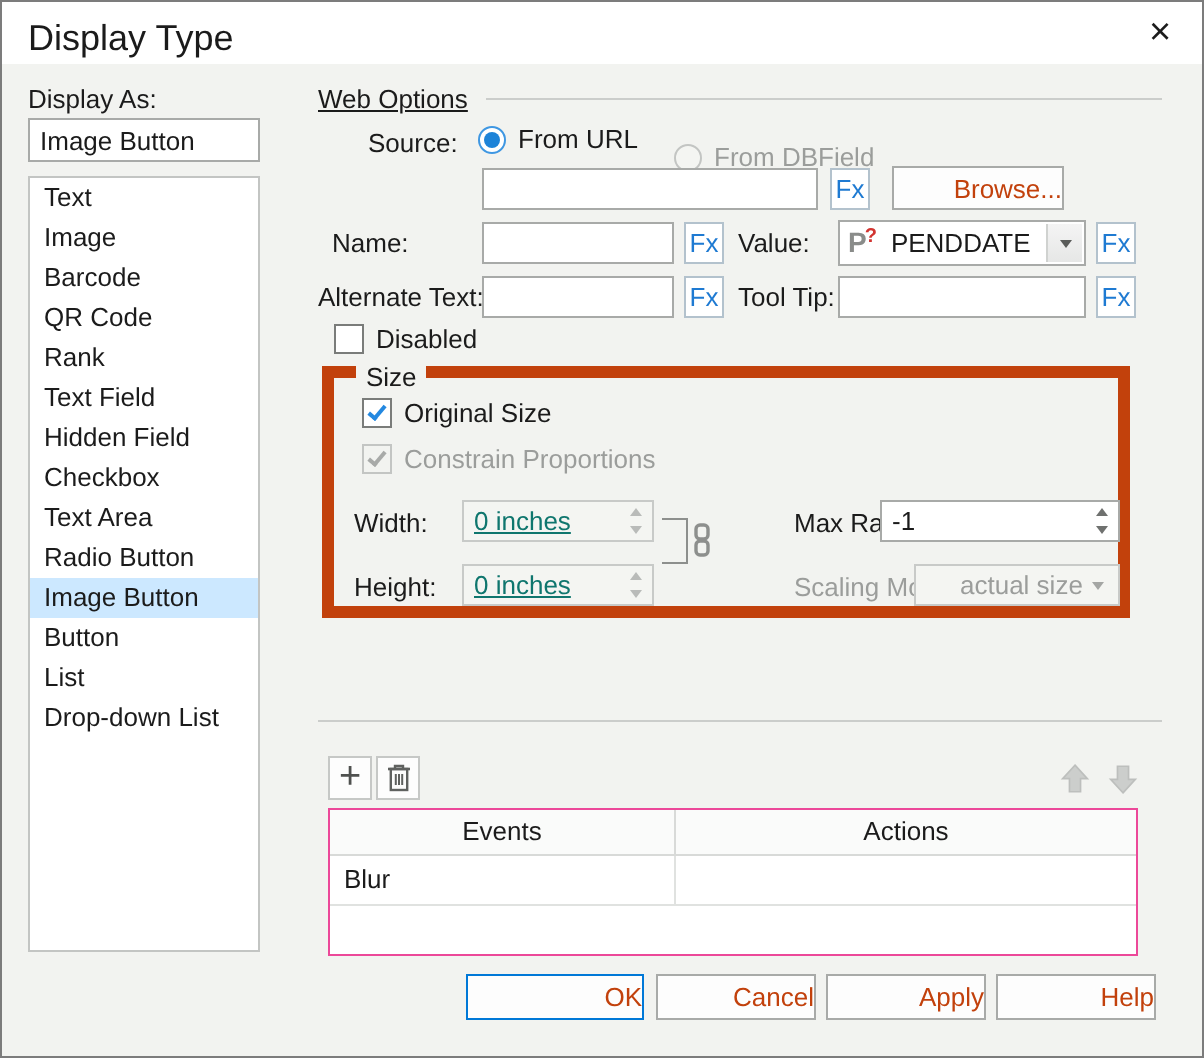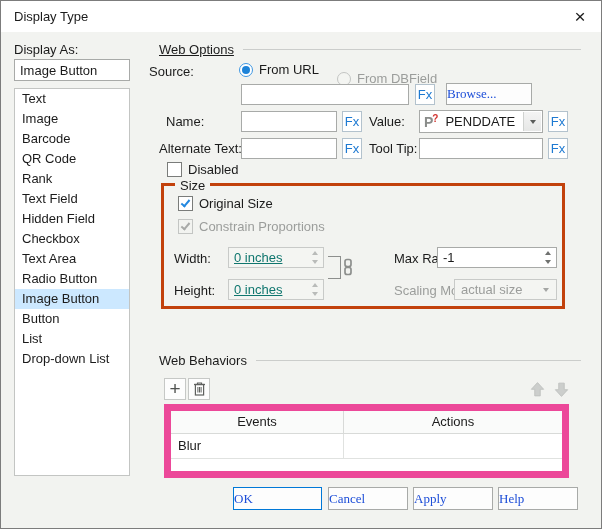--- a/index.html
+++ b/index.html
@@ -6,21 +6,21 @@
   html,body { background:#d8d8d8; }
   body { font-family:"Liberation Sans", sans-serif; font-size:13px; color:#1b1b1b; }
 
   .dialog {
     position:relative; width:602px; height:529px;
     background:#f2f3f0; border:1px solid #7c7c7c; overflow:hidden;
   }
   .titlebar {
     position:absolute; top:0; left:0; right:0; height:31px; background:#ffffff;
   }
-  .title { position:absolute; left:13px; top:8px; font-size:13px; }
+  .title { position:absolute; left:13px; top:8px; font-size:18px; }
   .close-btn {
     position:absolute; right:9px; top:4px; width:24px; height:24px;
     text-align:center; line-height:23px; font-size:19px; color:#1b1b1b; cursor:default;
   }
 
   .label { position:absolute; white-space:nowrap; }
   .label.dis { color:#9b9d9b; }
 
   .tinput {
     position:absolute; border:1px solid #a8aaa8; background:#fff;
@@ -56,22 +56,22 @@
   .check-wrap.dis .checkbox .mark { border-color:#a8aaa8; }
   .check-wrap.dis .clabel { color:#9b9d9b; }
 
   
   .fx-btn {
     position:absolute; width:20px; height:21px; background:#fff; border:1px solid #b3c2cd;
     color:#1e7ad2; font-size:13px; text-align:center; line-height:19px; cursor:default;
   }
 
   .push-btn {
-    position:absolute; background:#fdfdfd; border:1px solid #a8aaa8; font-family:Liberation Serif, serif;
-    font-size:13px; color:#1d4ed8; text-align:left; cursor:default;
+    position:absolute; background:#fdfdfd; border:1px solid #a8aaa8; font-family:Liberation Sans, sans-serif;
+    font-size:13px; color:#c2410c; text-align:right; cursor:default;
   }
   .push-btn.default { border-color:#0078d7; }
 
   
   .spinner { position:absolute; border:1px solid #a8aaa8; background:#fff; }
   .spinner input { position:absolute; left:0; top:0; width:calc(100% - 17px); height:100%;
     border:none; background:transparent; font-family:inherit; font-size:13px; color:#1b1b1b;
     padding:0 0 0 5px; outline:none; }
   .spin-btns { position:absolute; right:0; top:0; bottom:0; width:16px; display:flex; flex-direction:column; }
   .spin-btns .half { flex:1; display:flex; align-items:center; justify-content:center; }
@@ -92,34 +92,34 @@
   .combo.dis { border-color:#c8cac8; background:#f4f5f2; }
   .combo.dis .combo-text { color:#9b9d9b; }
   .combo.dis .combo-arrow { background:transparent; border-left:none; }
   .combo.dis .combo-arrow .tri-down { border-top-color:#a4a6a4; }
 
   .param-icon { margin-left:4px; position:relative; line-height:1; }
   .param-icon .pp { color:#8a8c8a; font-weight:bold; font-size:14px; }
   .param-icon .qq { color:#d23430; font-weight:bold; font-size:10px; position:relative; top:-5px; left:-1px; }
 
   
-  .fieldset { position:absolute; border:3px solid #c2410c; }
+  .fieldset { position:absolute; border:6px solid #c2410c; }
   .legend { position:absolute; top:-8px; left:11px; background:#f2f3f0; padding:0 5px; }
 
   .bracket { position:absolute; border-top:1px solid #8d8f8d; border-right:1px solid #8d8f8d; border-bottom:1px solid #8d8f8d; }
 
   
   .tool-btn { position:absolute; width:22px; height:22px; background:#fdfdfd; border:1px solid #c6c8c6;
     display:flex; align-items:center; justify-content:center; cursor:default; }
   .tool-btn .plus { font-size:19px; line-height:18px; color:#4f514f; }
   .arrow-btn { position:absolute; width:22px; height:22px; display:flex; align-items:center; justify-content:center; }
 
   
   .wb-table { position:absolute; left:163px; top:403px; width:405px; height:74px;
-    background:#fff; border:7px solid #ec4899; }
+    background:#fff; border:1px solid #ec4899; }
   .wb-hrow { display:flex; height:23px; background:#fafbfa; border-bottom:1px solid #d8dad8; }
   .wb-hcell { line-height:22px; text-align:center; }
   .wb-hcell:first-child { width:173px; border-right:1px solid #d8dad8; }
   .wb-hcell:last-child { flex:1; }
   .wb-drow { display:flex; height:25px; border-bottom:1px solid #e0e2e0; }
   .wb-dcell { line-height:24px; padding-left:7px; }
   .wb-dcell:first-child { width:173px; border-right:1px solid #e0e2e0; }
   .wb-dcell:last-child { flex:1; }
 </style>
 </head>
@@ -150,21 +150,21 @@
     <div class="list-item">Button</div>
     <div class="list-item">List</div>
     <div class="list-item">Drop-down List</div>
   </div>
 
   <div class="group-hdr" style="left:158px; top:41px; width:422px; height:14px;text-decoration:underline;">
     <span>Web Options</span>
     <div class="hline"></div>
   </div>
 
-  <span class="label" style="left:148px; top:63px;">Source:</span>
+  <span class="label" style="left:183px; top:63px;">Source:</span>
   <div class="radio-wrap" style="left:238px; top:61px;">
     <span class="radio-circle">
         <span class="radio-dot"></span>
       </span>
     <span class="rlabel">From URL</span>
   </div>
   <div class="radio-wrap dis" style="left:336px; top:70px;">
     <span class="radio-circle"></span>
     <span class="rlabel">From DBField</span>
   </div>
@@ -253,30 +253,29 @@
         <div class="half">
             <i class="tri-up"></i>
           </div>
         <div class="half">
             <i class="tri-down"></i>
           </div>
       </div>
     </div>
 
     <span class="label dis" style="left:230px; top:97px;">Scaling Mode:</span>
-    <div class="combo dis" style="left:290px; top:93px; width:103px; height:21px;">
+    <div class="combo dis" style="left:290px; top:93px; width:103px; height:21px;padding-left:16px;">
       <span class="combo-text">actual size</span>
       <span class="combo-arrow">
           <i class="tri-down"></i>
         </span>
     </div>
   </div>
 
   <div class="group-hdr" style="left:158px; top:352px; width:422px; height:14px;">
-    <span>Web Behaviors</span>
     <div class="hline"></div>
   </div>
 
   <div class="tool-btn" style="left:163px; top:377px;">
     <span class="plus">+</span>
   </div>
   <div class="tool-btn" style="left:187px; top:377px;">
     <svg width="15" height="16" viewBox="0 0 15 16">
       <path d="M2 3.5 H13" stroke="#5f615f" stroke-width="1.3" fill="none"></path>
       <path d="M5.5 3.5 V2 H9.5 V3.5" stroke="#5f615f" stroke-width="1.2" fill="none"></path>

